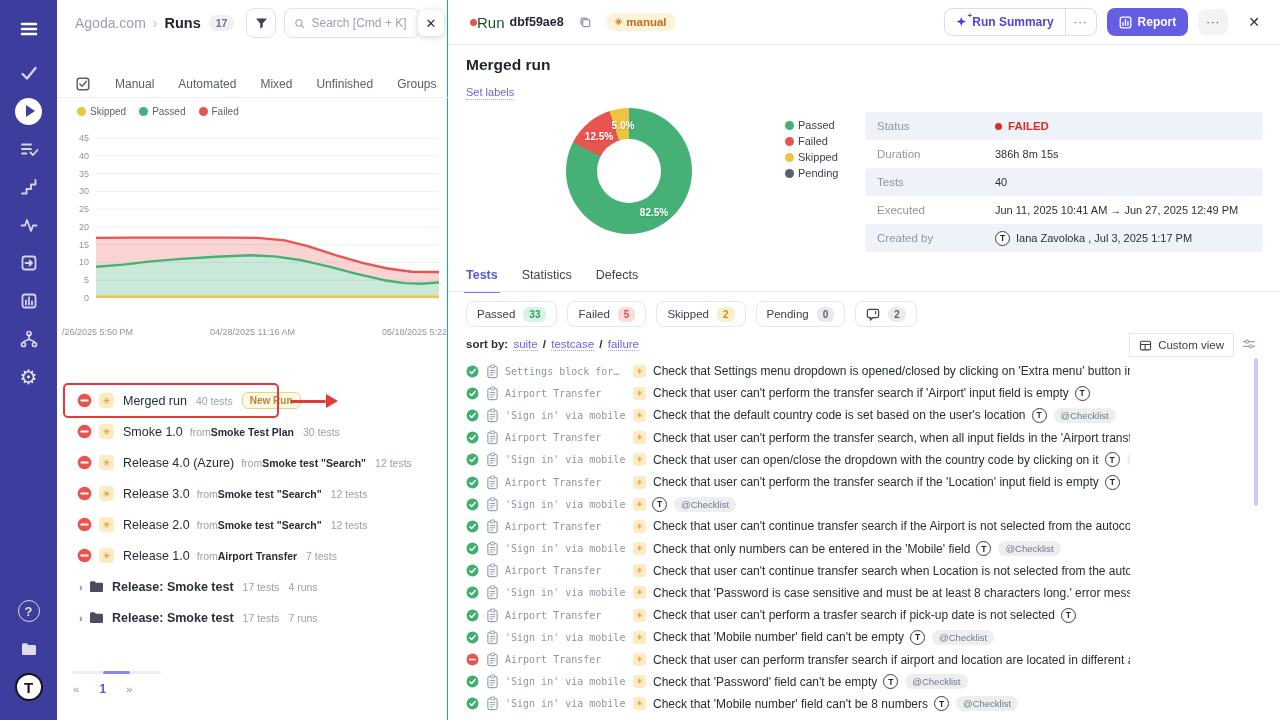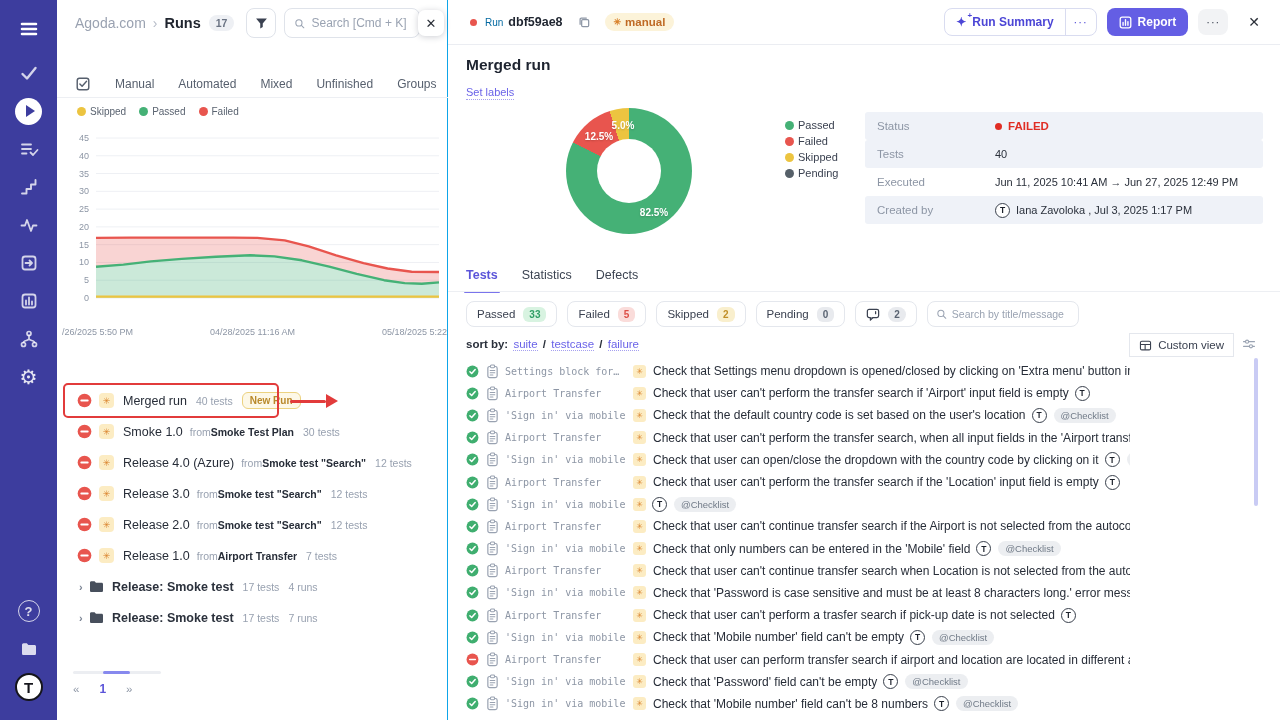--- a/index.html
+++ b/index.html
@@ -62,21 +62,21 @@
   .lp-hscroll{position:absolute;top:671px;left:16px;width:88px;height:3px;background:#eceef2;border-radius:2px;cursor:pointer}
   .lp-hscroll .thumb{position:absolute;left:30px;top:0;width:27px;height:3px;background:#8789ee;border-radius:2px}
   .lp-pager{position:absolute;top:682px;left:16px;display:flex;align-items:center;gap:20px;font-size:11.5px;color:#8d96a5}
   .pg-cur{color:#5b54d9;font-weight:bold;font-size:12px}
   .pg-btn{cursor:pointer}
 
   
   .right-panel{position:absolute;left:448px;top:0;width:832px;height:720px;background:#fff}
   .rp-header{height:45px;border-bottom:1px solid #ebedf2;display:flex;align-items:center;padding:0 16px 0 22px}
   .run-dot{width:7px;height:7px;border-radius:50%;background:#e8554e;flex:none}
-  .run-label{font-size:10px;color:#0369a1;margin-left:8px}
+  .run-label{font-size:15px;color:#14532d;}
   .run-id{font-size:12.5px;font-weight:bold;color:#1f2530;margin-left:5px}
   .copy-btn{margin-left:14px;cursor:pointer;display:flex}
   .manual-badge{display:flex;align-items:center;gap:4px;background:#fcf3d9;border-radius:10px;padding:3px 9px;margin-left:14px;font-size:11.5px;font-weight:bold;color:#bf6a25}
   .manual-badge .glyph{color:#d9822b;font-size:9px}
   .rp-actions{margin-left:auto;display:flex;align-items:center;gap:10px}
   .summary-btn{display:flex;align-items:center;height:28px;border:1px solid #d9dcf0;border-radius:8px;overflow:hidden;background:#fff}
   .summary-main{display:flex;align-items:center;gap:6px;padding:0 11px;font-size:12px;font-weight:bold;color:#4c46d6;cursor:pointer;height:100%}
   .summary-more{border-left:1px solid #d9dcf0;padding:0 8px;color:#4c46d6;font-size:11px;letter-spacing:1px;cursor:pointer;height:100%;display:flex;align-items:center}
   .sparkle{font-size:12px;position:relative}
   .sparkle:after{content:"+";position:absolute;top:-4px;right:-6px;font-size:8px}
@@ -470,20 +470,26 @@
     </div>
 
   <div class="details" id="details">
       <div class="dt-row alt">
         <span class="dt-label">Status</span>
         <span class="dt-value failed">
           <span class="vdot"></span>
           <span>FAILED</span>
         </span>
       </div>
+      <div class="dt-row">
+        <span class="dt-label">Duration</span>
+        <span class="dt-value">
+          <span>386h 8m 15s</span>
+        </span>
+      </div>
       <div class="dt-row alt">
         <span class="dt-label">Tests</span>
         <span class="dt-value">
           <span>40</span>
         </span>
       </div>
       <div class="dt-row">
         <span class="dt-label">Executed</span>
         <span class="dt-value">
           <span>Jun 11, 2025 10:41 AM → Jun 27, 2025 12:49 PM</span>
@@ -524,27 +530,20 @@
       </span>
       <span class="chip">
         <span>
           <svg width="14" height="13" viewBox="0 0 16 15">
             <rect x="1.5" y="1.5" width="13" height="9.5" rx="2" stroke="#3a4150" stroke-width="1.4" fill="none"></rect>
             <path d="M5 11v3l3-3" fill="#fff" stroke="#3a4150" stroke-width="1.4" stroke-linejoin="round"></path>
             <path d="M11 4.2v2.4" stroke="#3a4150" stroke-width="1.4" stroke-linecap="round"></path>
           </svg>
         </span>
         <span class="cnt comments">2</span>
-      </span>
-      <span class="chip-search">
-        <svg width="12" height="12" viewBox="0 0 18 18">
-          <circle cx="8" cy="8" r="5" stroke="#9aa3b2" stroke-width="1.7" fill="none"></circle>
-          <path d="M12 12l4 4" stroke="#9aa3b2" stroke-width="1.7" stroke-linecap="round"></path>
-        </svg>
-        <input type="text" placeholder="Search by title/message" style="">
       </span>
     </div>
 
   <div class="sort-row"><span>sort by:</span><span id="sort-opts"> <span class="opt">suite</span> / <span class="opt">testcase</span> / <span class="opt">failure</span></span></div>
   <span class="custom-view">
       <svg width="13" height="13" viewBox="0 0 18 18">
         <rect x="2" y="3" width="14" height="12" rx="2" stroke="#3a4150" stroke-width="1.5" fill="none"></rect>
         <path d="M2 7.5h14M8.5 7.5V15" stroke="#3a4150" stroke-width="1.5"></path>
       </svg>
       <span>Custom view</span>

